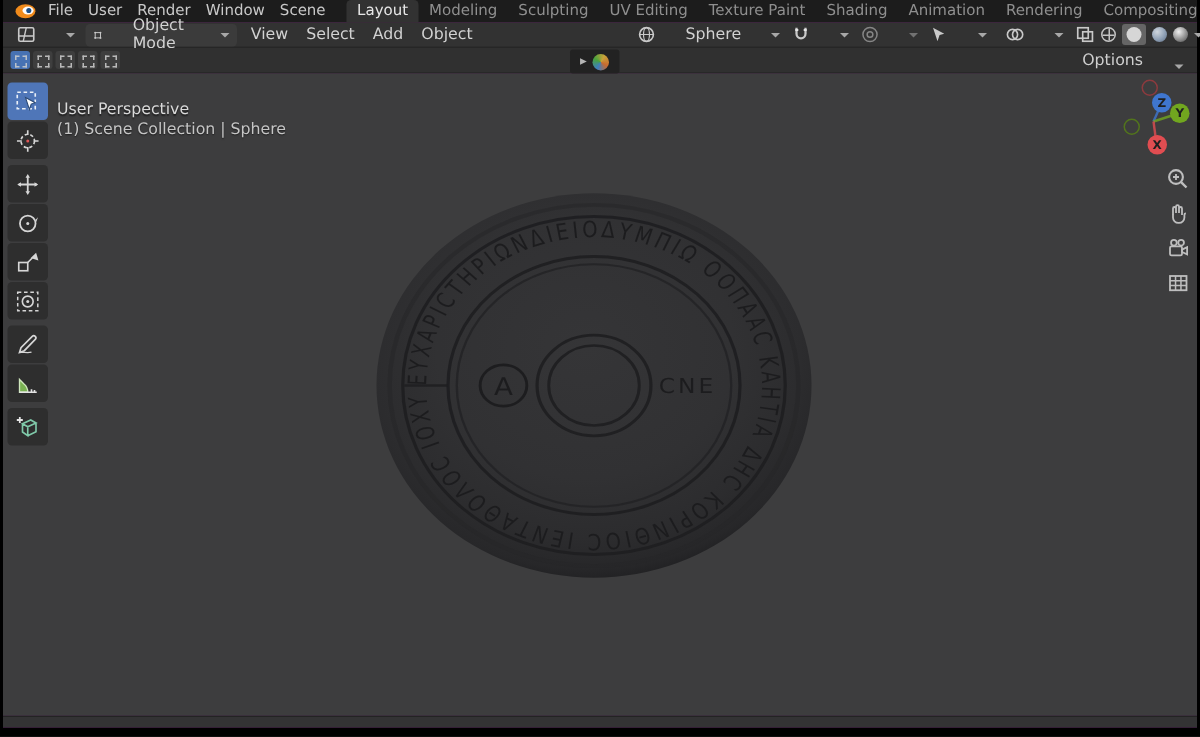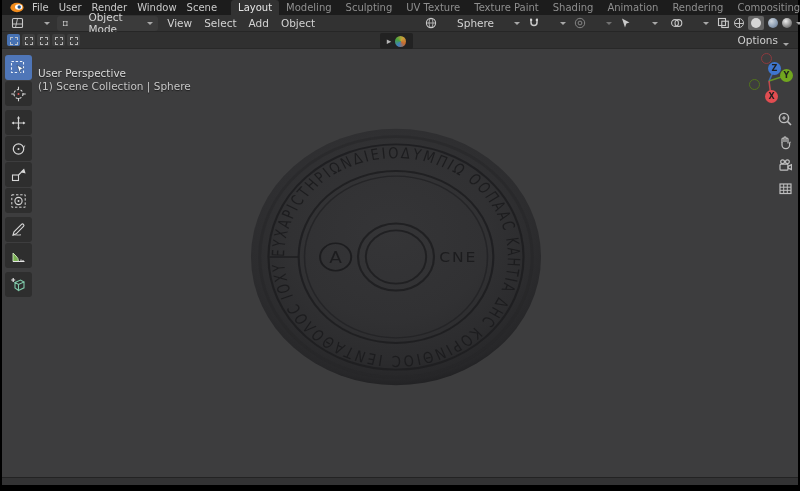--- a/index.html
+++ b/index.html
@@ -37,21 +37,21 @@
   .ball.render { background: radial-gradient(circle at 38% 32%, #efefef, #9a9a9a 50%, #474747); }
 
   
   .toolsettings { position:relative; display:flex; align-items:center; height:17px;
     background:#303030; border-bottom:1px solid #282828; font-size:10.5px; color:#cfcfcf; }
   .selmodes { display:flex; gap:2px; padding-left:5px; }
   .sm { width:13px; height:12px; background:#3e3e3e; border-radius:2px; position:relative; }
   .sm::after { content:""; position:absolute; left:3px; top:2.5px; width:6px; height:6px;
     border:1px dashed #cfcfcf; opacity:.85; }
   .sm.active { background:#4772b3; }
-  .options { margin-left:auto; display:flex; align-items:flex-end; gap:5px; padding-right:9px; }
+  .options { margin-left:auto; display:flex; align-items:flex-end; gap:21px; padding-right:9px; }
 
   .float-widget { position:absolute; left:378px; top:33px; width:33px; height:16px; z-index:6;
     background:#222; border-radius:2px; display:flex; align-items:center; justify-content:center; gap:4px; }
   .float-widget .arrow { color:#b5b5b5; font-size:9px; line-height:1; }
   .matball { width:11px; height:11px; border-radius:50%;
     background: conic-gradient(from 210deg, #3e7fbf, #49a33c, #c8a23a, #c96a2f, #3e7fbf); }
 
   
   .viewport { position:relative; height:428px; background:#3d3d3e; overflow:hidden; }
   .vplabels { position:absolute; left:36px; top:18px; font-size:10.5px; line-height:13px;
@@ -95,21 +95,21 @@
     <span class="menu">File</span>
     <span class="menu">User</span>
     <span class="menu">Render</span>
     <span class="menu">Window</span>
     <span class="menu">Scene</span>
 
     <div class="tabs">
       <span class="tab active">Layout</span>
       <span class="tab">Modeling</span>
       <span class="tab">Sculpting</span>
-      <span class="tab">UV Texture</span>
+      <span class="tab">UV Editing</span>
       <span class="tab">Texture Paint</span>
       <span class="tab">Shading</span>
       <span class="tab">Animation</span>
       <span class="tab">Rendering</span>
       <span class="tab">Compositing</span>
       <span class="tab">Geometry Nodes</span>
 
     </div>
 
   </div>

